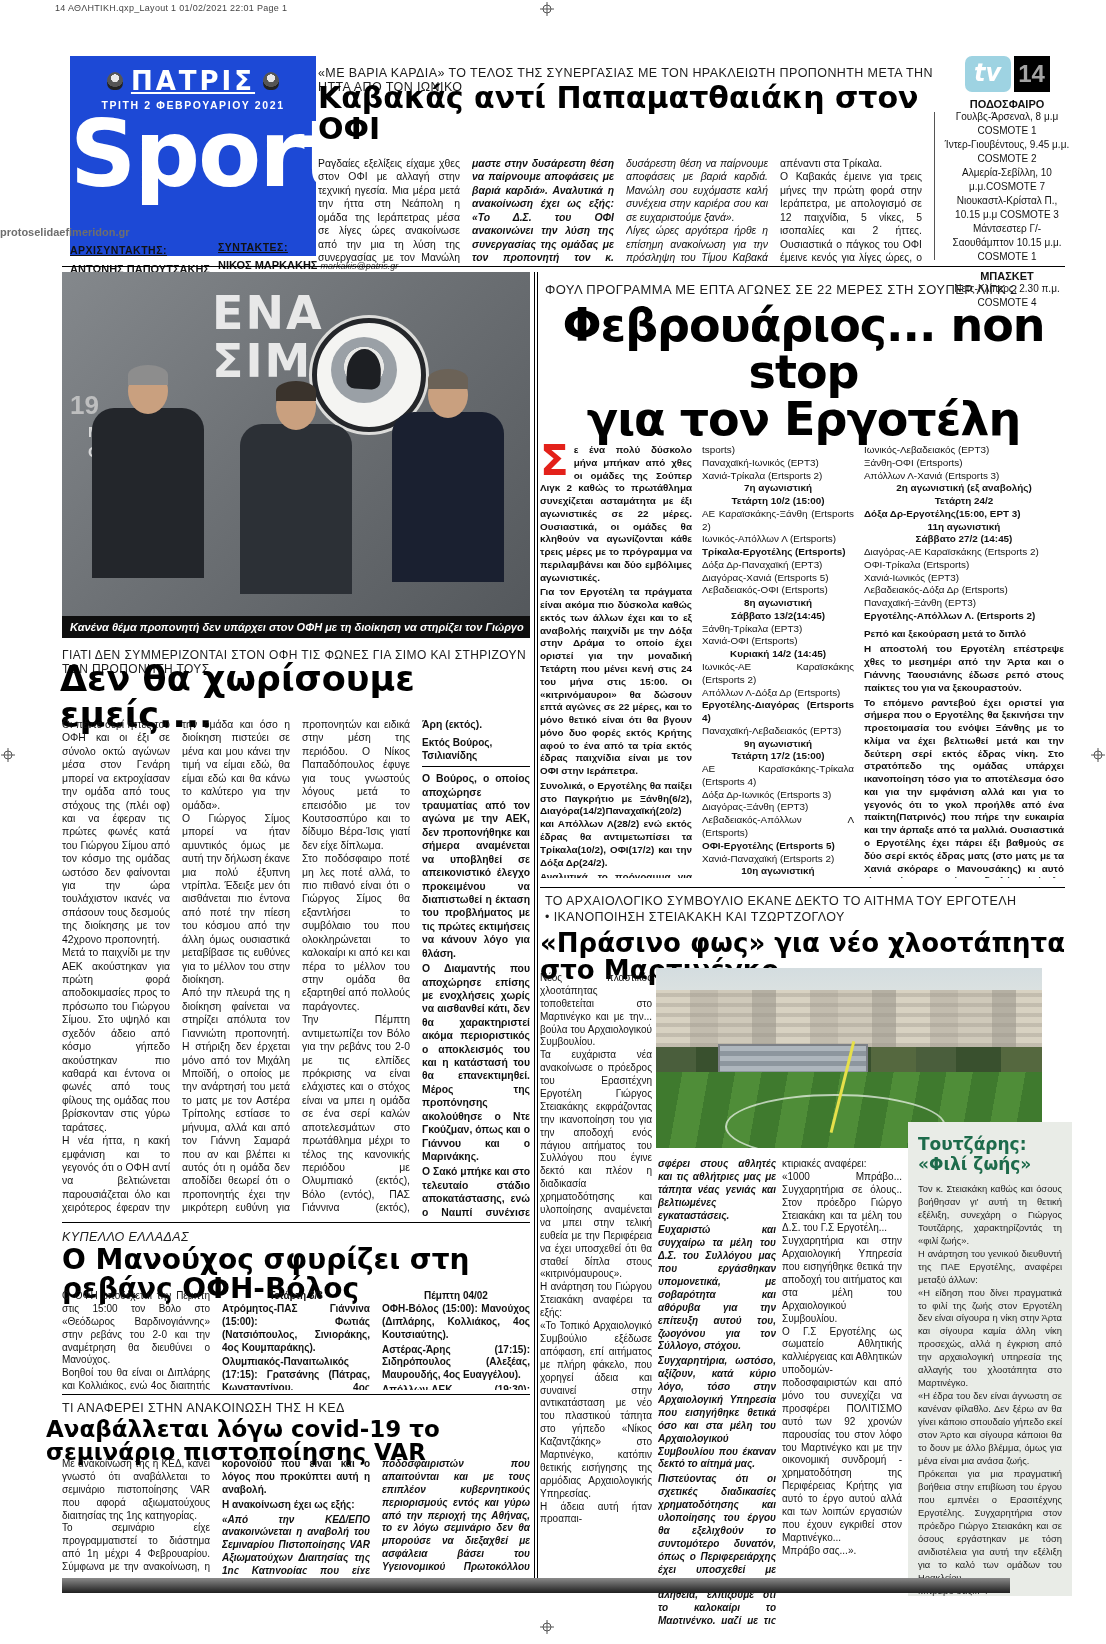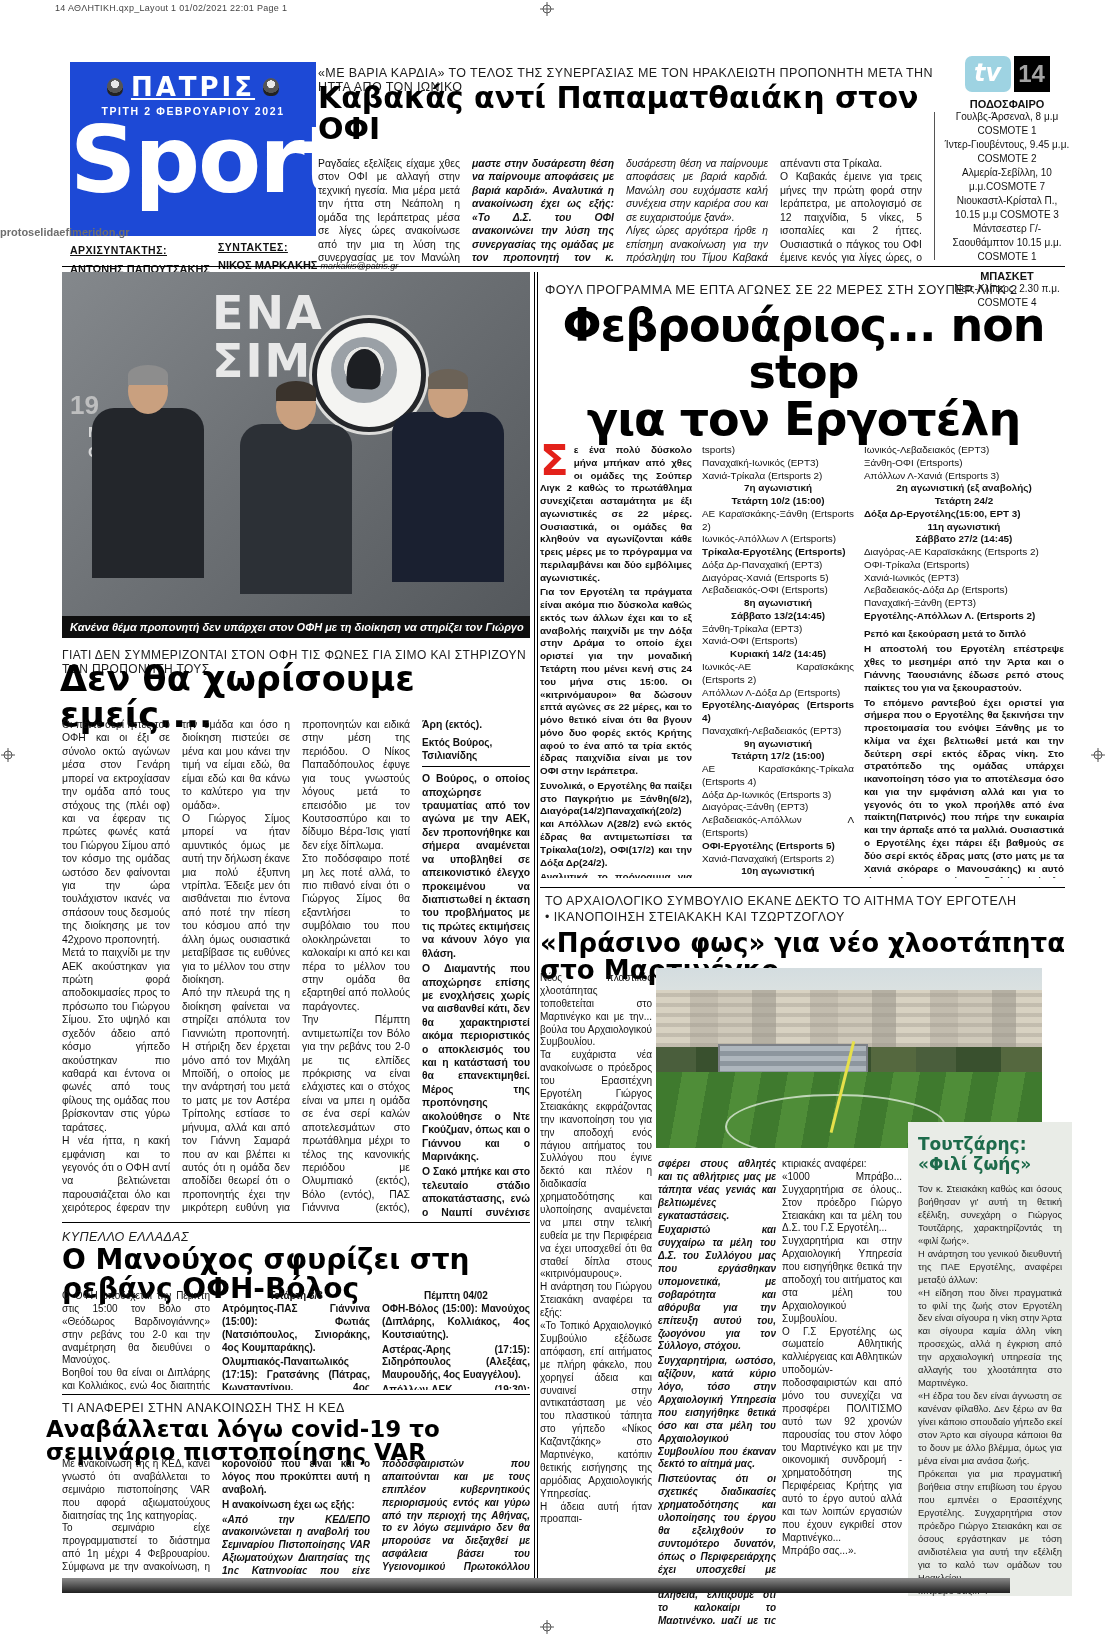--- a/index.html
+++ b/index.html
@@ -96,21 +96,21 @@
     </svg>
   <svg class="reg" style="left:1px;top:748px;" viewBox="0 0 14 14">
       <circle cx="7" cy="7" r="4" fill="none" stroke="#555"></circle>
       <path d="M7 0v14M0 7h14" stroke="#555" stroke-width="1"></path>
     </svg>
   <svg class="reg" style="left:1091px;top:748px;" viewBox="0 0 14 14">
       <circle cx="7" cy="7" r="4" fill="none" stroke="#555"></circle>
       <path d="M7 0v14M0 7h14" stroke="#555" stroke-width="1"></path>
     </svg>
 
-  <div class="abs masthead" style="left:70px;top:62px;width:246px;height:174px;">
+  <div class="abs masthead" style="left:70px;top:56px;width:246px;height:200px;">
     <div class="brandrow">
       <div class="portrait"></div>
       <div class="brand">ΠΑΤΡΙΣ</div>
       <div class="portrait"></div>
     </div>
     <div class="mdate">ΤΡΙΤΗ 2 ΦΕΒΡΟΥΑΡΙΟΥ 2021</div>
     <div class="sport">Sport</div>
   </div>
   <div class="abs watermark" style="left:0px;top:226px;">protoselidaefimeridon.gr</div>
 

